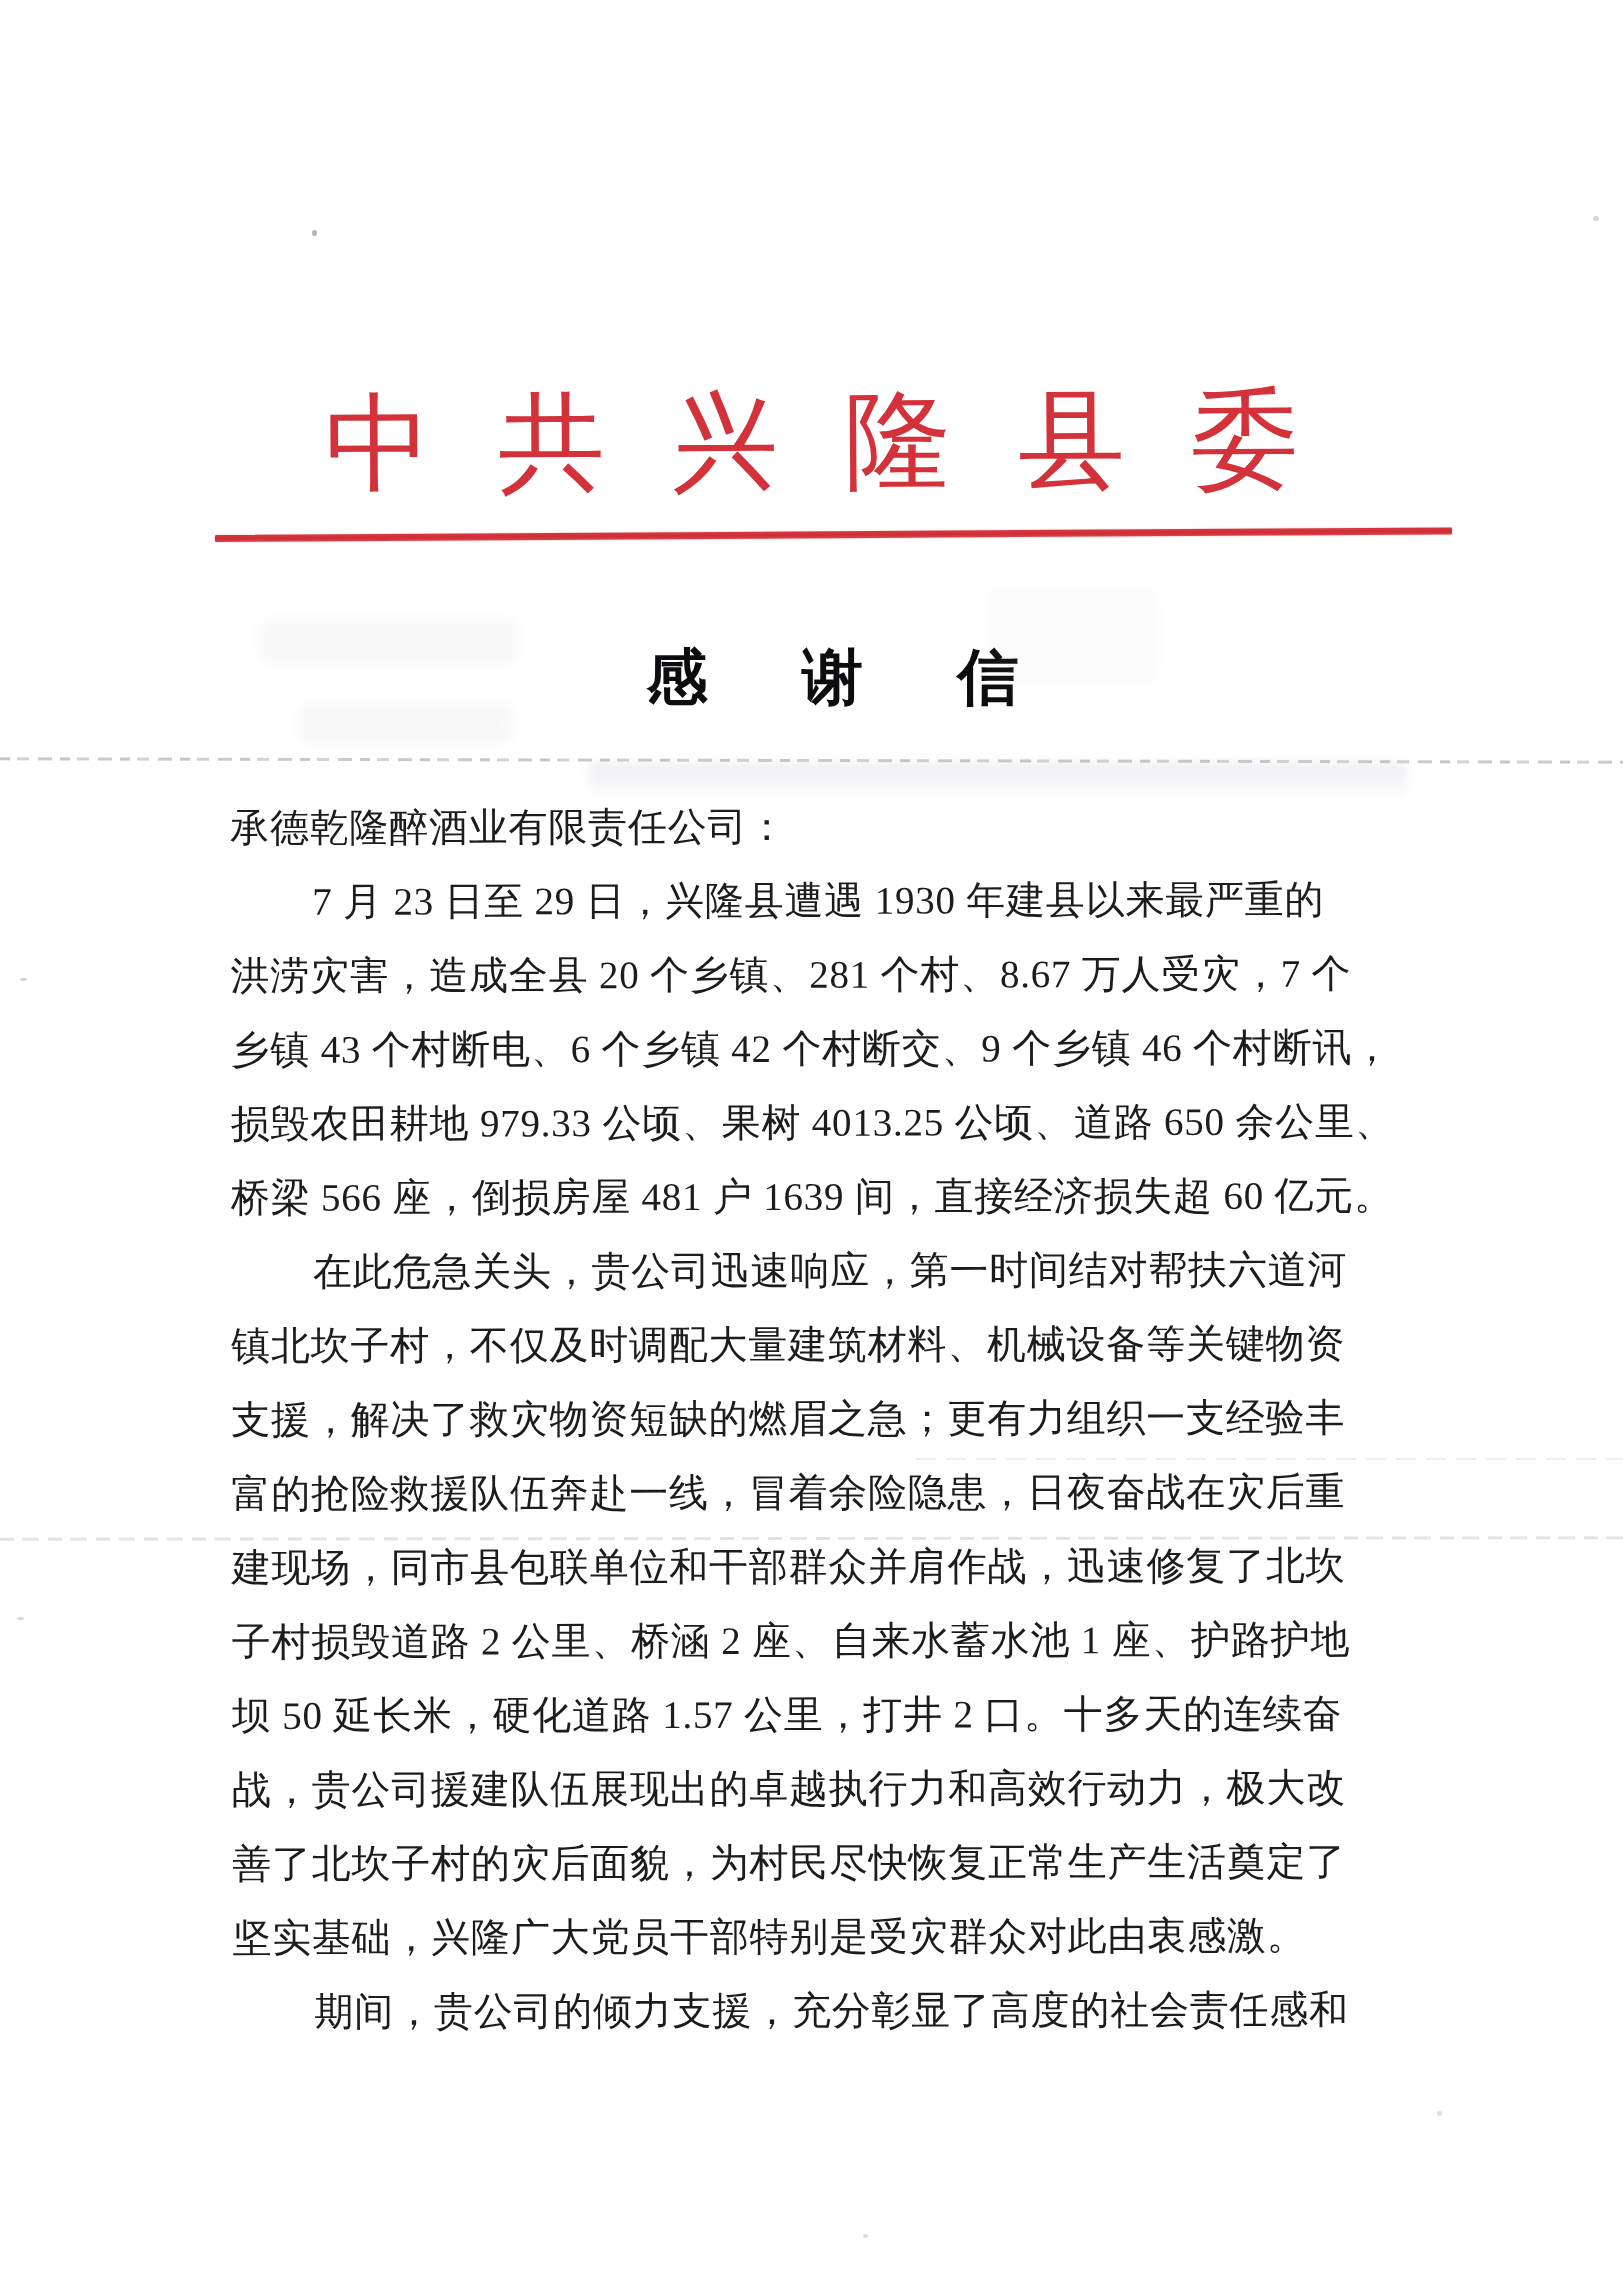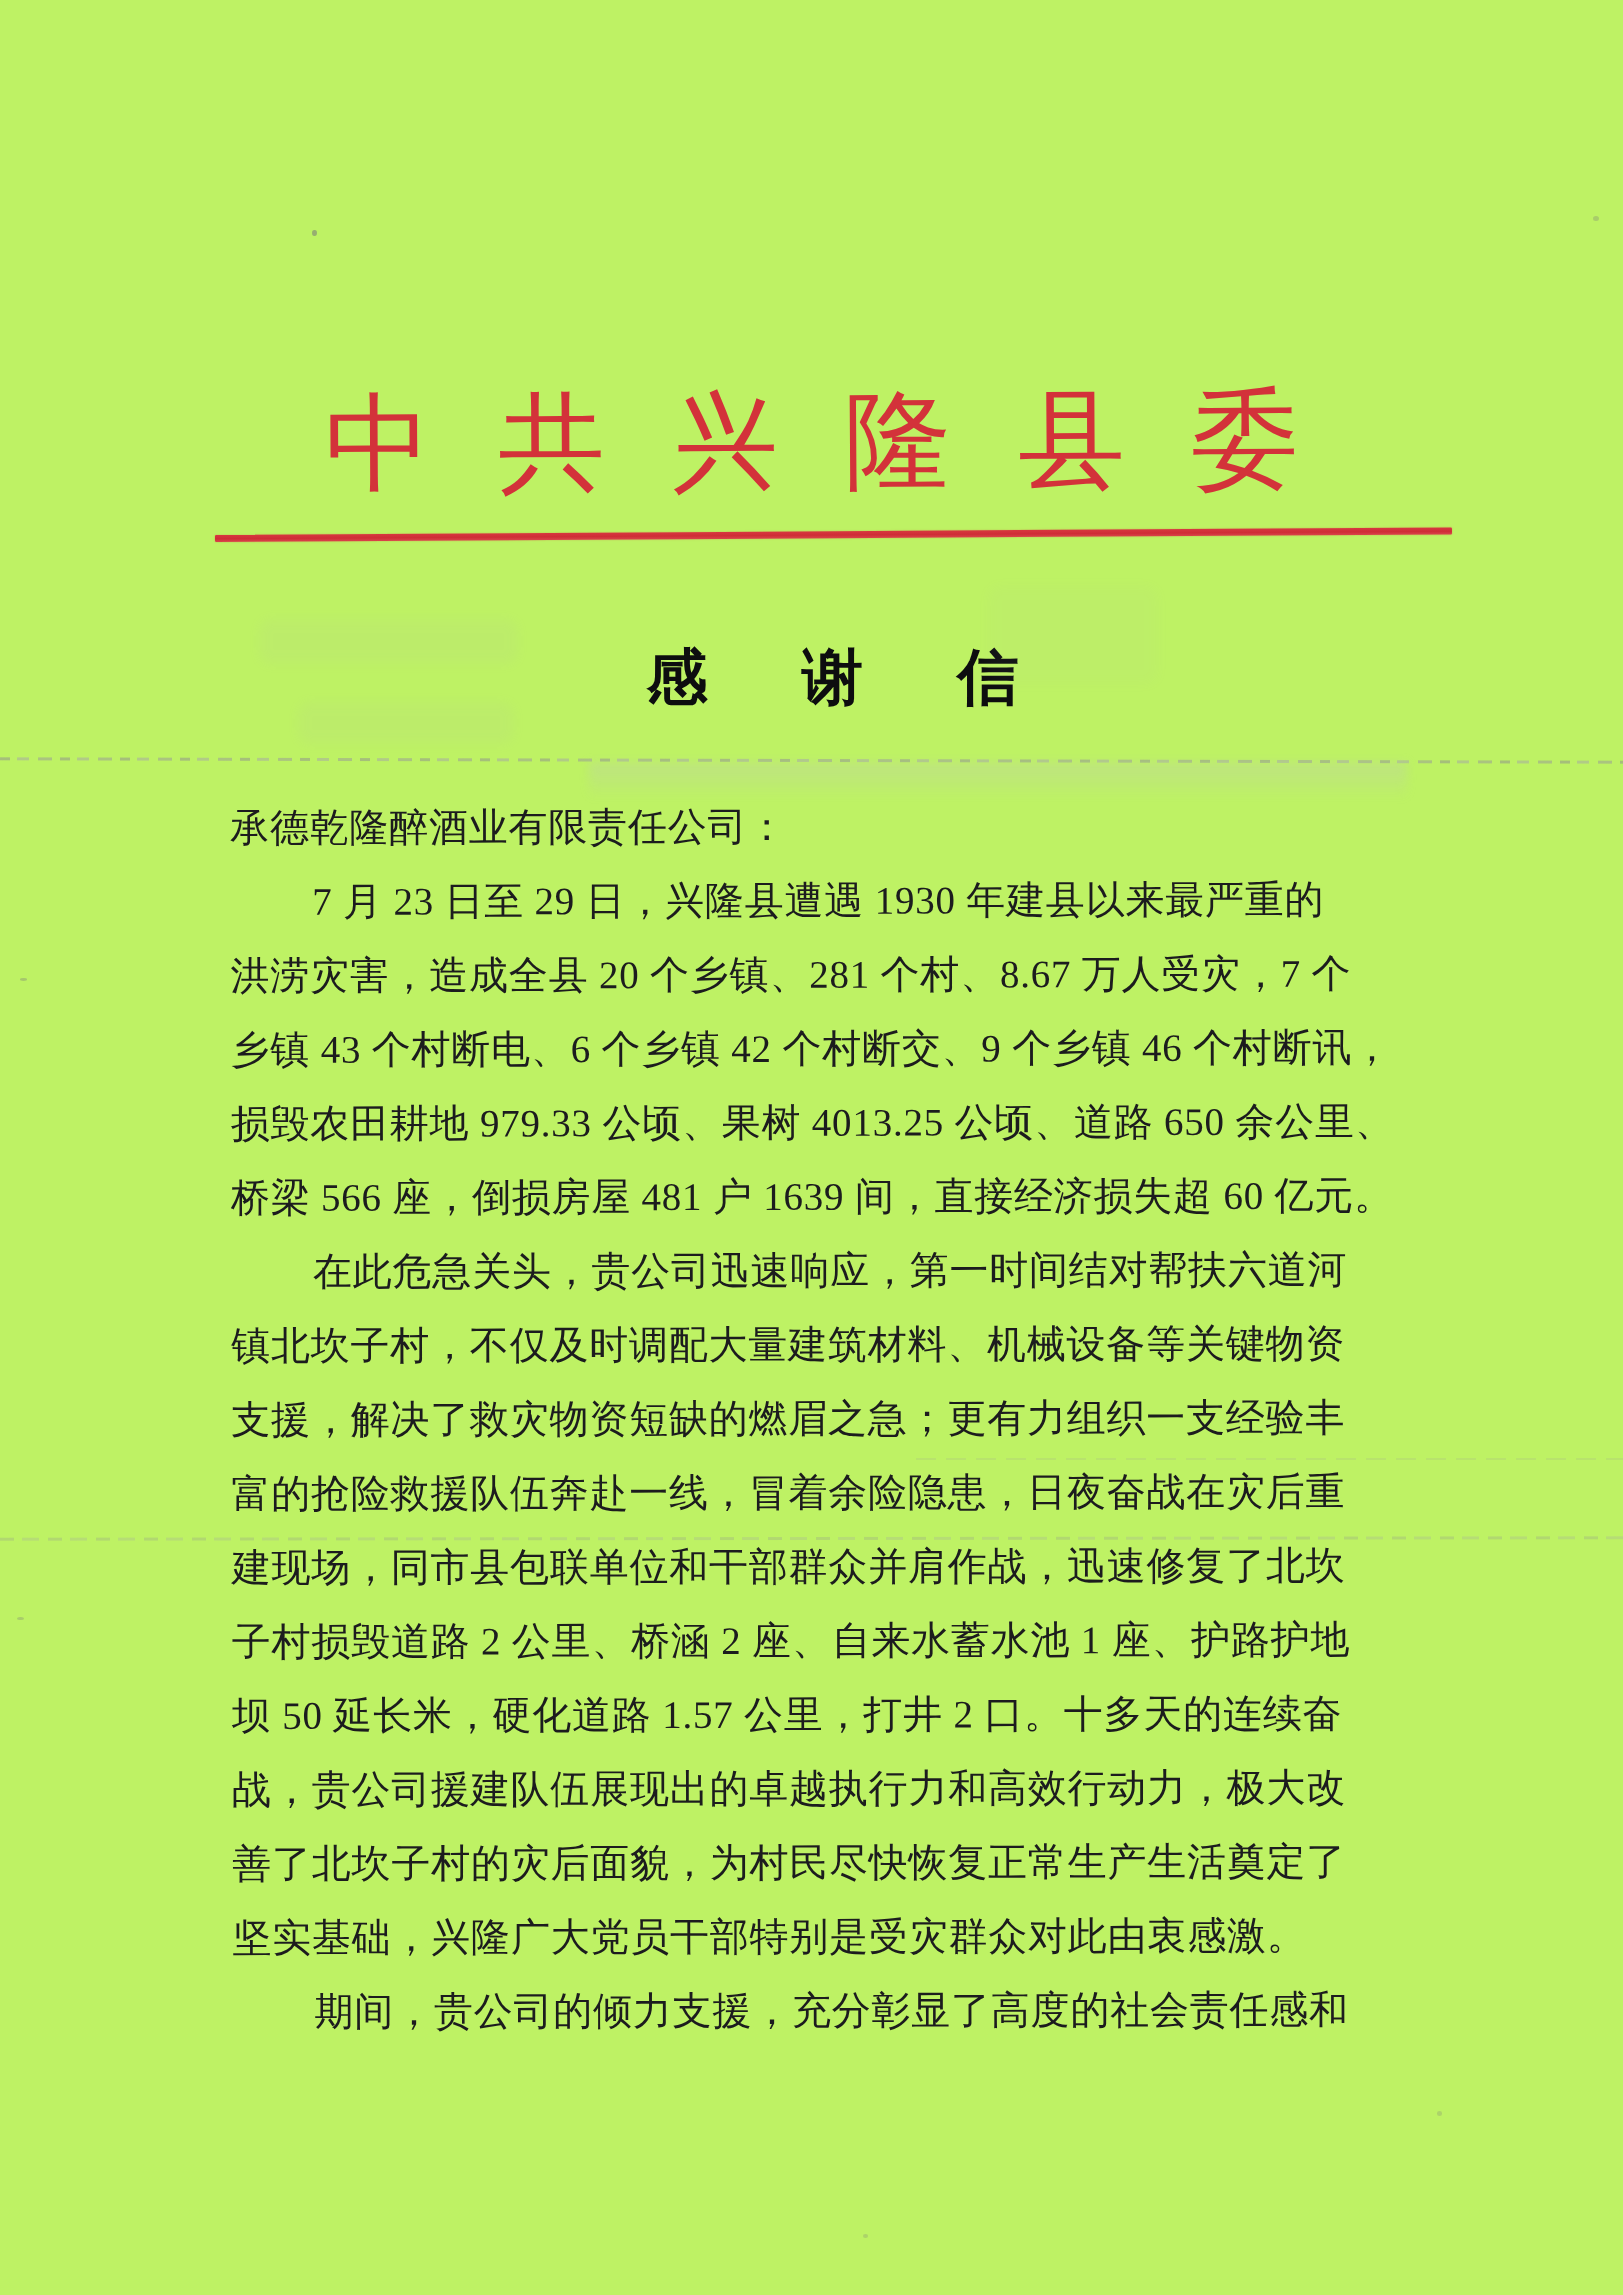--- a/index.html
+++ b/index.html
@@ -5,21 +5,21 @@
   html, body {
     margin: 0;
     padding: 0;
     background: #e9e9e7;
   }
   .scan-page {
     position: relative;
     width: 1623px;
     height: 2295px;
     margin: 0 auto;
-    background: #bef264;
+    background: #ffffff;
     overflow: hidden;
     font-family: "Liberation Serif", "DejaVu Serif", serif;
     color: var(--ink, #1c1c1e);
   }
 
   
   .letterhead {
     position: absolute;
     top: 376px;
     left: 0;

